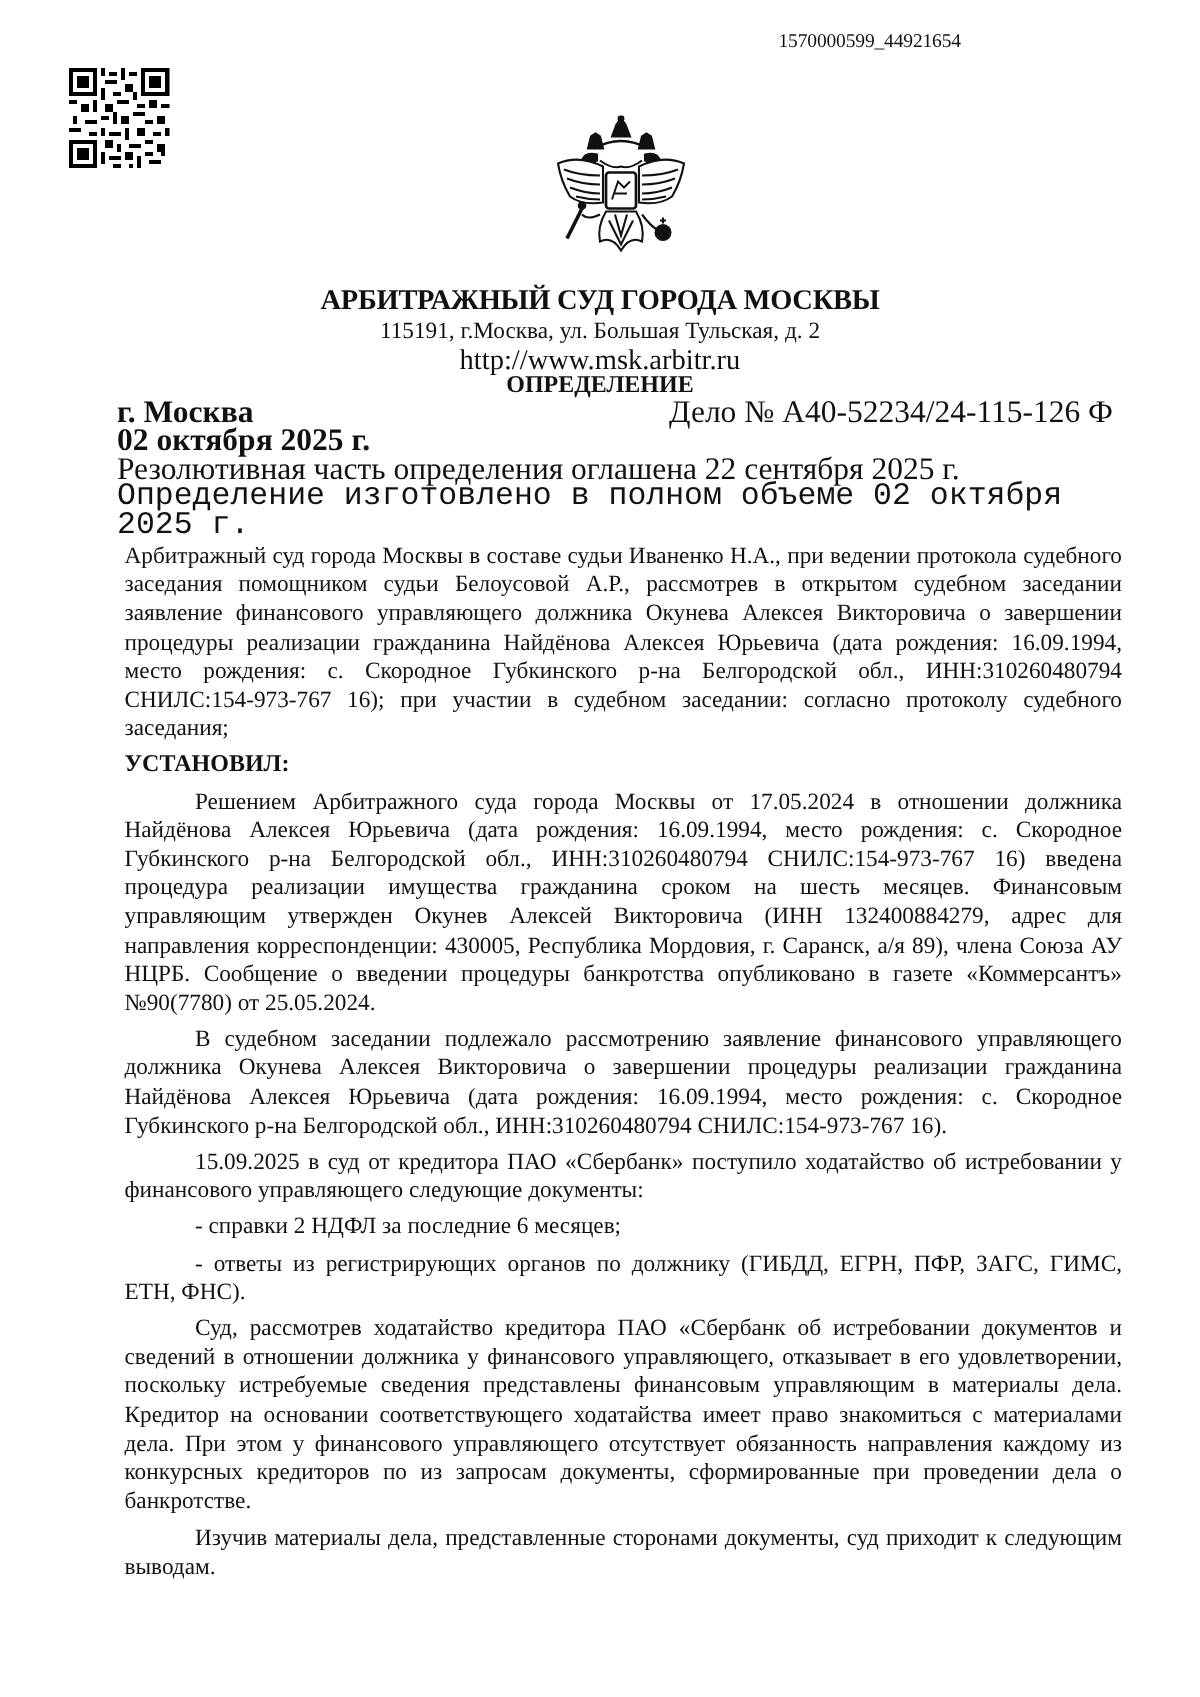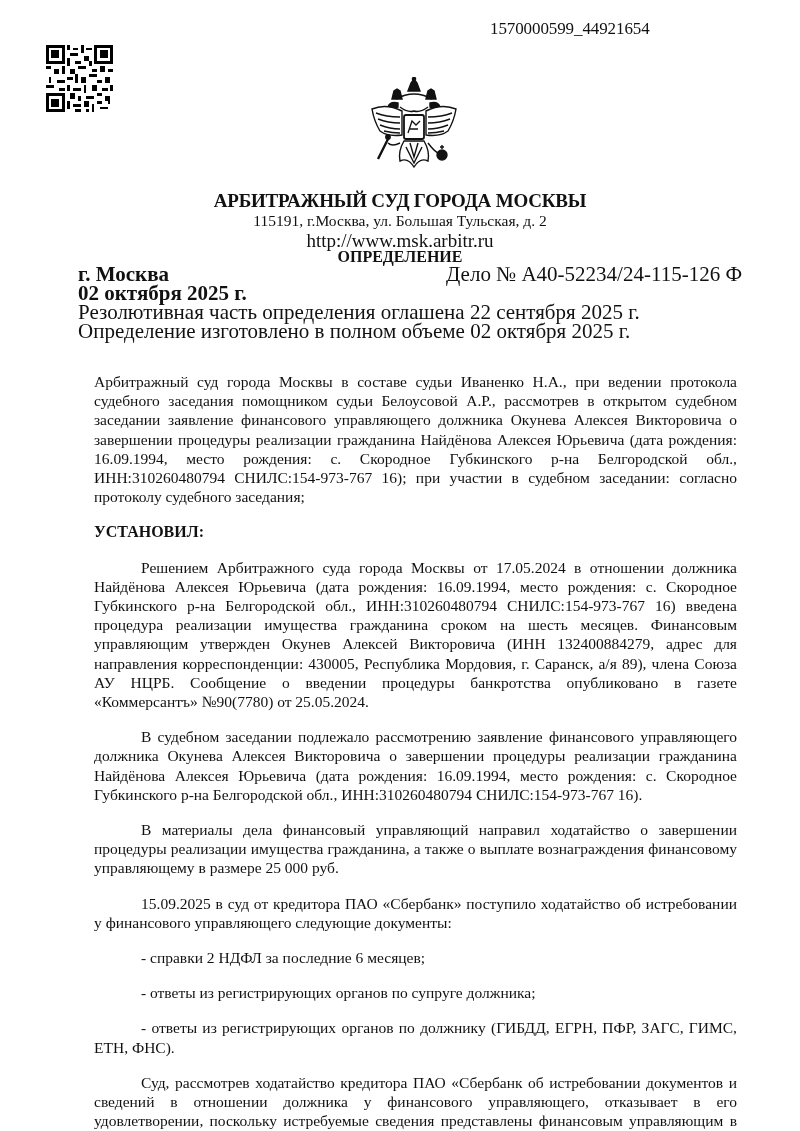--- a/index.html
+++ b/index.html
@@ -23,23 +23,23 @@
     }
     .qr {
       position: absolute;
       left: 46px;
       top: 45px;
       width: 67px;
       height: 67px;
     }
     .doc-id {
       position: absolute;
-      left: 490px;
+      left: 519px;
       top: 19px;
-      font-size: 17px;
+      font-size: 13px;
       letter-spacing: -0.1px;
     }
     .emblem {
       position: absolute;
       left: 368px;
       top: 77px;
       width: 92px;
       height: 98px;
     }
     .header {
@@ -71,33 +71,33 @@
       position: absolute;
       left: 78px;
       width: 664px;
       font-size: 21px;
       line-height: 19px;
     }
     .city { top: 265px; font-weight: bold; }
     .case-no { position: absolute; right: 0; top: 0; font-weight: normal; }
     .date { top: 284px; font-weight: bold; }
     .res-part { top: 303px; }
-    .full-text { top: 322px; }
+    .full-text { top: 322px; font-family: Liberation Mono, monospace; }
 
     .body-text {
       position: absolute;
       left: 78px;
       top: 356px;
       width: 675px;
       font-size: 15.5px;
       line-height: 19.2px;
       text-align: justify;
     }
     .body-text p {
-      margin: 16px;
+      margin: 5px;
     }
     .indent {
       text-indent: 47px;
     }
     .centered-bold {
       font-weight: bold;
       font-size: 16px;
     }
     .list-item {
       text-indent: 47px;
@@ -226,22 +226,20 @@
   </div>
   <div class="meta-row date">02 октября 2025 г.</div>
   <div class="meta-row res-part">Резолютивная часть определения оглашена 22 сентября 2025  г.</div>
   <div class="meta-row full-text">Определение изготовлено в полном объеме 02 октября 2025  г.</div>
 
   <div class="body-text">
     <p>Арбитражный суд города Москвы в составе судьи Иваненко Н.А., при ведении протокола судебного заседания помощником судьи Белоусовой А.Р., рассмотрев в открытом судебном заседании заявление финансового управляющего должника Окунева Алексея Викторовича о завершении процедуры реализации гражданина Найдёнова Алексея Юрьевича (дата рождения: 16.09.1994, место рождения: с. Скородное Губкинского р-на Белгородской обл., ИНН:310260480794 СНИЛС:154-973-767 16); при участии в судебном заседании: согласно протоколу судебного заседания;</p>
     <p class="centered-bold">УСТАНОВИЛ:</p>
     <p class="indent">Решением Арбитражного суда города Москвы от 17.05.2024 в отношении должника Найдёнова Алексея Юрьевича (дата рождения: 16.09.1994, место рождения: с. Скородное Губкинского р-на Белгородской обл., ИНН:310260480794 СНИЛС:154-973-767 16) введена процедура реализации имущества гражданина сроком на шесть месяцев. Финансовым управляющим утвержден Окунев Алексей Викторовича (ИНН 132400884279, адрес для направления корреспонденции: 430005, Республика Мордовия, г. Саранск, а/я 89), члена Союза АУ НЦРБ. Сообщение о введении процедуры банкротства опубликовано в газете «Коммерсантъ» №90(7780) от 25.05.2024.</p>
     <p class="indent">В судебном заседании подлежало рассмотрению заявление финансового управляющего должника Окунева Алексея Викторовича о завершении процедуры реализации гражданина Найдёнова Алексея Юрьевича (дата рождения: 16.09.1994, место рождения: с. Скородное Губкинского р-на Белгородской обл., ИНН:310260480794 СНИЛС:154-973-767 16).</p>
-    <p class="indent">В материалы дела финансовый управляющий направил ходатайство о завершении процедуры реализации имущества гражданина, а также о выплате вознаграждения финансовому управляющему в размере 25 000 руб.</p>
     <p class="indent">15.09.2025 в суд от кредитора ПАО «Сбербанк» поступило ходатайство об истребовании у финансового управляющего следующие документы:</p>
     <p class="list-item">- справки 2 НДФЛ за последние 6 месяцев;</p>
-    <p class="list-item">- ответы из регистрирующих органов по супруге должника;</p>
     <p class="list-item">- ответы из регистрирующих органов по должнику (ГИБДД, ЕГРН, ПФР, ЗАГС, ГИМС, ЕТН, ФНС).</p>
     <p class="indent">Суд, рассмотрев ходатайство кредитора ПАО «Сбербанк об истребовании документов и сведений в отношении должника у финансового управляющего, отказывает в его удовлетворении, поскольку истребуемые сведения представлены финансовым управляющим в материалы дела. Кредитор на основании соответствующего ходатайства имеет право знакомиться с материалами дела. При этом у финансового управляющего отсутствует обязанность направления каждому из конкурсных кредиторов по из запросам документы, сформированные при проведении дела о банкротстве.</p>
     <p class="indent">Изучив материалы дела, представленные сторонами документы, суд приходит к следующим выводам.</p>
   </div>
 
 </div>
 
 </body></html>

